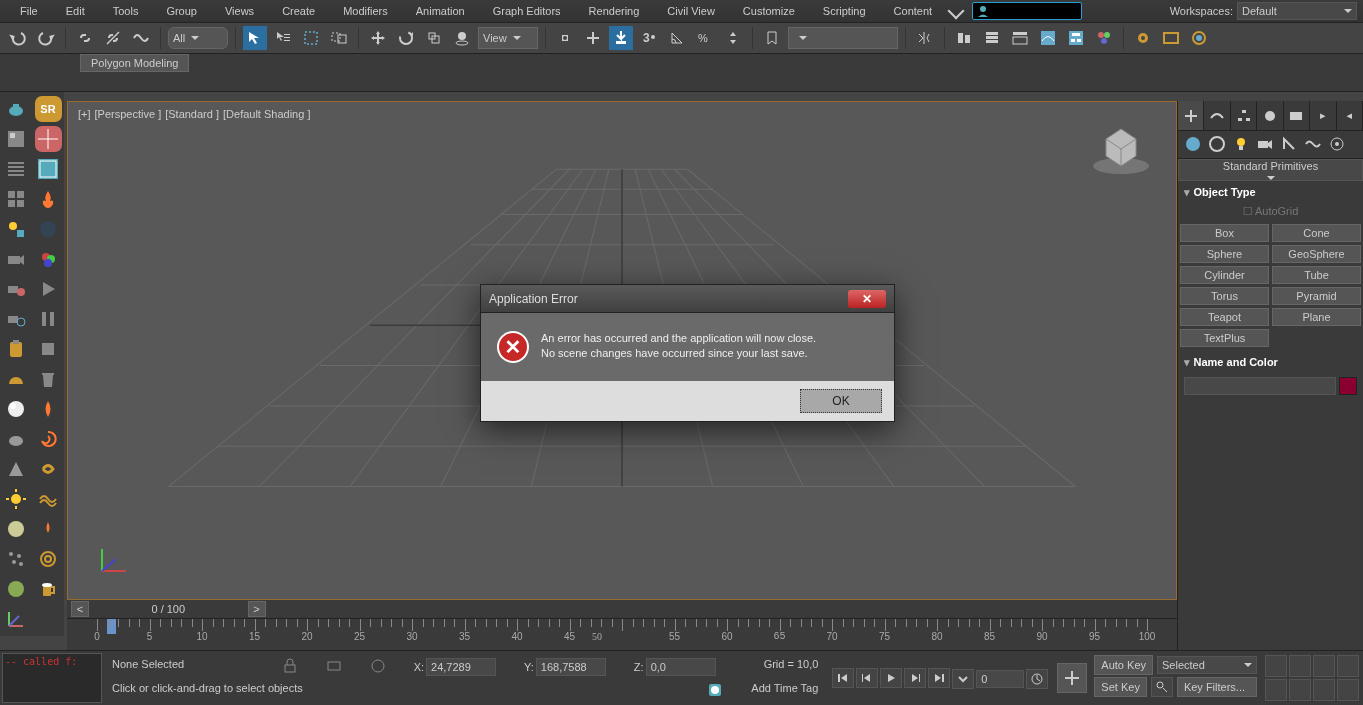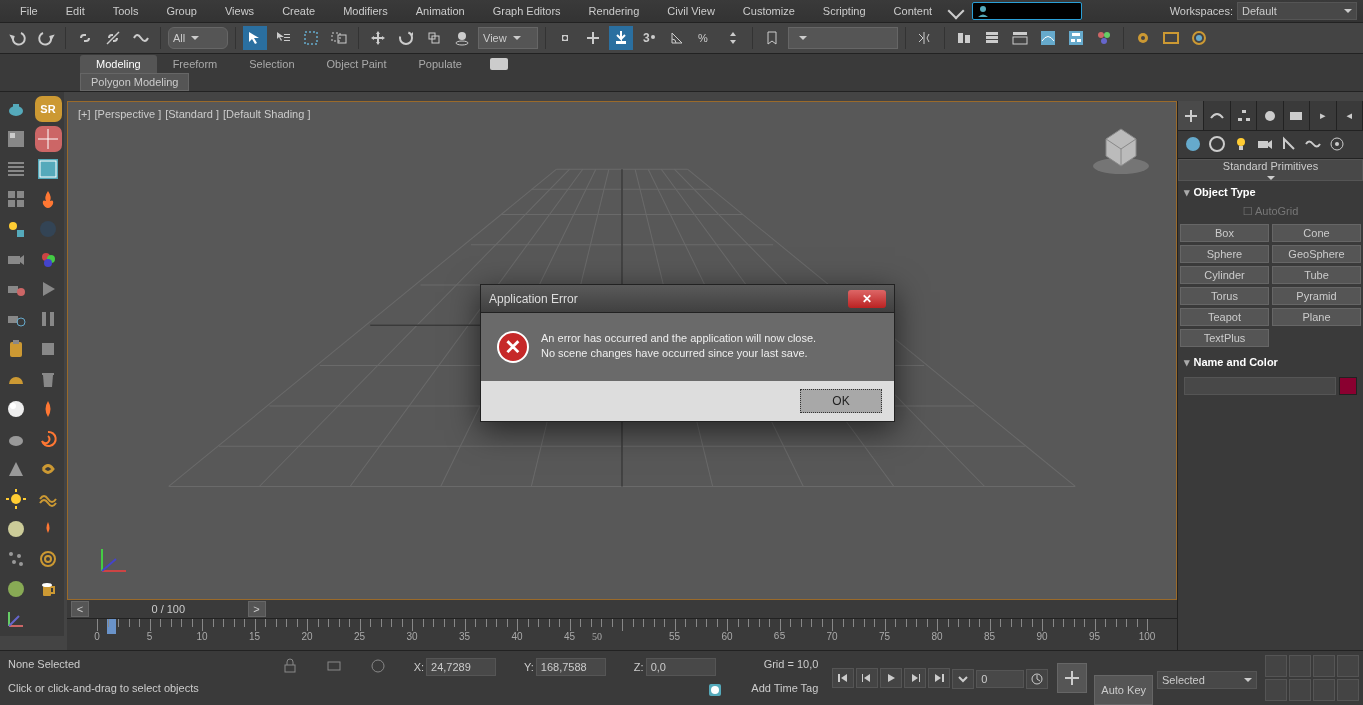--- a/index.html
+++ b/index.html
@@ -71,21 +71,21 @@
 .status { position:absolute; left:0; right:0; bottom:0; height:55px; background:#3a3a3a; border-top:1px solid #222; display:flex; }
 .script-out { width:100px; height:50px; background:#2a2a2a; border:1px solid #555; margin:2px; font-family:monospace; font-size:10px; padding:2px; color:#c33; overflow:hidden; }
 .status-mid { flex:1; display:flex; flex-direction:column; justify-content:center; padding:0 8px; gap:6px; }
 .status-mid .row { display:flex; gap:28px; }
 .coord { display:flex; align-items:center; gap:2px; }
 .coord input { width:70px; height:18px; background:#484848; border:1px solid #555; color:#ccc; padding:0 4px; font-size:11px; }
 .play-ctrl { display:flex; align-items:center; gap:2px; padding:0 6px; }
 .pc-btn { width:22px; height:20px; background:#444; border:1px solid #555; display:flex; align-items:center; justify-content:center; }
 .anim-box { display:flex; flex-direction:column; gap:2px; padding:4px; }
 .ak-row { display:flex; align-items:center; gap:4px; }
-.ak-btn { height:30px; padding:0 6px; background:#555; border:1px solid #666; display:flex; align-items:center; font-size:11px;margin-top:20px; }
+.ak-btn { height:20px; padding:0 6px; background:#555; border:1px solid #666; display:flex; align-items:center; font-size:11px; }
 .sel-drop { width:100px; height:18px; background:#484848; border:1px solid #555; display:flex; align-items:center; padding:0 4px; justify-content:space-between; }
 .nav-cluster { display:grid; grid-template-columns:repeat(4,22px); gap:2px; padding:4px; }
 .nav-cluster .n { width:22px; height:22px; background:#444; border:1px solid #555; }
 
 .modal { position:absolute; top:284px; left:480px; width:415px; box-shadow:0 8px 30px rgba(0,0,0,.6); border:1px solid #222; }
 .modal-title { height:28px; background:linear-gradient(#5a5a5a,#404040); display:flex; align-items:center; padding:0 8px; color:#ddd; font-size:12px; border-bottom:1px solid #222; }
 .modal-close { margin-left:auto; width:38px; height:18px; background:linear-gradient(#d66,#b22); border-radius:3px; display:flex; align-items:center; justify-content:center; color:#fff; font-weight:bold; }
 .modal-body { background:#6a6a6a; padding:18px 16px; display:flex; gap:12px; }
 .err-icon { width:32px; height:32px; border-radius:50%; background:#c62828; display:flex; align-items:center; justify-content:center; color:#fff; font-size:20px; font-weight:bold; border:2px solid #fff; flex-shrink:0; }
 .modal-text { color:#eee; font-size:11px; line-height:1.4; }
@@ -325,28 +325,20 @@
     </div>
   <div class="t-btn">
       <svg width="18" height="18" viewBox="0 0 18 18">
         <circle cx="9" cy="9" r="6" fill="none" stroke="#c93" stroke-width="2"></circle>
         <circle cx="9" cy="9" r="3" fill="#6ac"></circle>
       </svg>
     </div>
 </div>
 
 <div class="ribbon">
-  <div class="ribbon-tabs">
-    <div class="ribbon-tab active">Modeling</div>
-    <div class="ribbon-tab">Freeform</div>
-    <div class="ribbon-tab">Selection</div>
-    <div class="ribbon-tab">Object Paint</div>
-    <div class="ribbon-tab">Populate</div>
-    <div class="mail-icon"></div>
-  </div>
   <div class="ribbon-sub">
     <div class="s">Polygon Modeling</div>
   </div>
 </div>
 
 <div class="left-bars">
   <div class="lbar">
     <div class="licon">
         <svg width="22" height="22" viewBox="0 0 22 22">
           <ellipse cx="11" cy="13" rx="7" ry="5" fill="#5ab"></ellipse>
@@ -831,20 +823,21 @@
       <div class="tick" style="left: 1038px;"></div>
       <div class="tick" style="left: 1048.5px;"></div>
       <div class="tick" style="left: 1059px;"></div>
       <div class="tick" style="left: 1069.5px;"></div>
       <div class="tick major" style="left: 1080px;"></div>
       <div class="lbl" style="left: 1080px;">100</div>
     </div>
 </div>
 
 <div class="status">
+  <div class="script-out">-- called f:</div>
   <div class="status-mid">
     <div class="row">
       <span>None Selected</span>
       <div style="flex:1"></div>
       <svg width="16" height="16">
           <rect x="3" y="7" width="10" height="7" fill="none" stroke="#888"></rect>
           <path d="M5 7 V4 a3 3 0 0 1 6 0 V7" fill="none" stroke="#888"></path>
         </svg>
       <svg width="16" height="16">
           <rect x="2" y="4" width="12" height="8" fill="none" stroke="#888"></rect>

